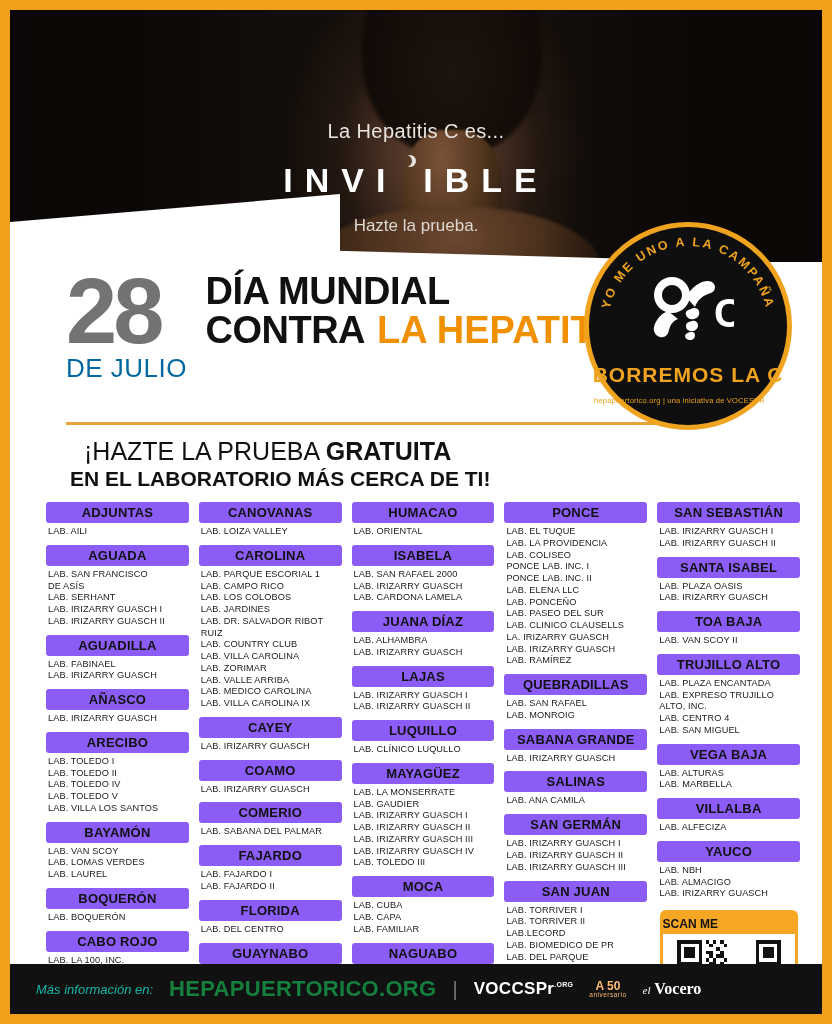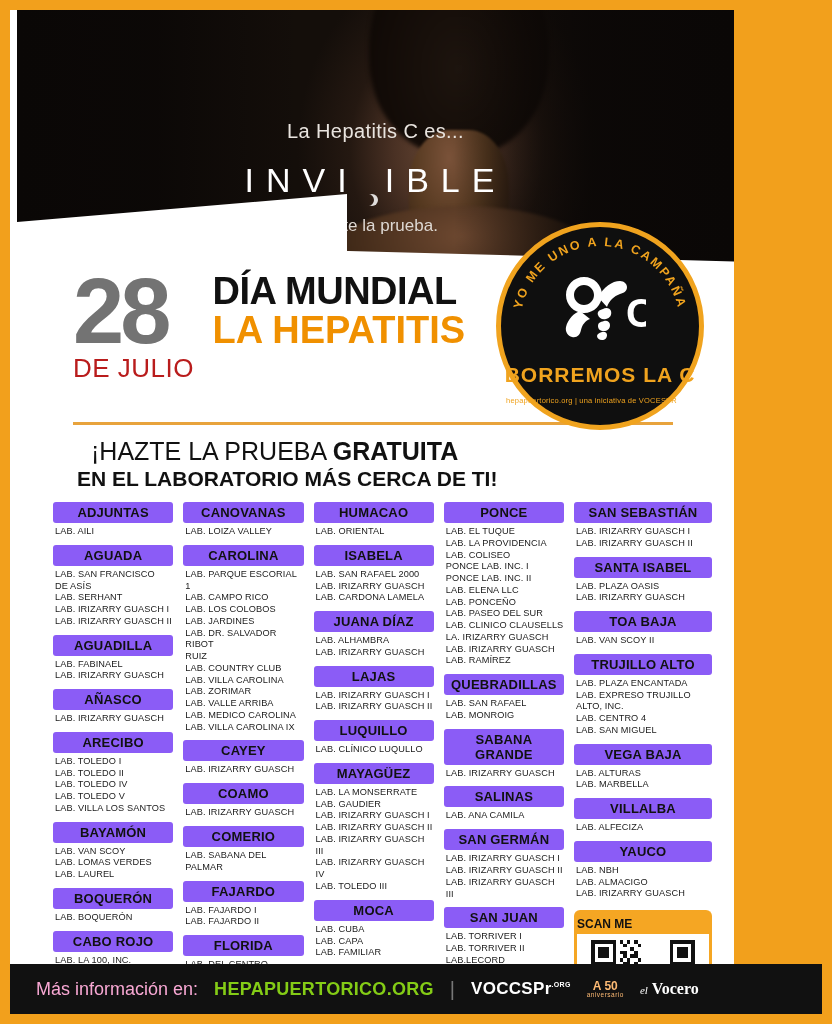--- a/index.html
+++ b/index.html
@@ -11,24 +11,23 @@
     overflow: hidden;
   }
   .poster {
     position: relative;
     width: 832px; height: 1024px;
     background: #f2a01c;
     padding: 10px 10px 0 10px;
   }
   .sheet {
     position: relative;
-    width: 724px; height: 960px;
+    width: 812px; height: 960px;
     background: #ffffff;
     overflow: hidden;
-    padding-left: 7px;
   }
 
   
   .hero {
     position: relative;
     height: 252px;
     background: #17120f;
     overflow: hidden;
   }
   .hero-photo {
@@ -74,22 +73,22 @@
     position: absolute; left: 0; right: 0; top: 110px;
     text-align: center;
     color: #f2f2f2;
   }
   .hero-line1 {
     font-size: 20px; letter-spacing: .4px; color:#e9e4df;
     margin-bottom: 18px;
     font-family: "Liberation Sans", sans-serif;
   }
   .hero-invisible {
-    font-size: 34px; letter-spacing: 12px; font-weight: 400; color: #fff;
-    display: flex; justify-content: center; align-items: flex-end; gap: 0;
+    font-size: 34px; letter-spacing: 12px; font-weight: 700; color: #fff;
+    display: flex; justify-content: center; align-items: flex-start; gap: 0;
   }
   .hero-invisible .gap { display:inline-block; width: 26px; position: relative; }
   .hero-invisible .gap::after {
     content:""; position:absolute; left: 7px; top: 50%; transform: translateY(-50%);
     width: 12px; height: 12px; border-radius:50%;
     background: transparent;
     box-shadow: inset -4px 0 0 0 rgba(255,255,255,.85);
   }
   .hero-line3 {
     margin-top: 16px; font-size: 17px; color:#ded8d2;
@@ -112,21 +111,21 @@
     padding: 10px 0 0 56px;
     height: 150px;
   }
   .big28 {
     font-size: 92px; font-weight: 700; line-height: .86;
     letter-spacing: -4px; color:#737373; display:inline-block;
     vertical-align: top;
     font-family: "Liberation Sans", sans-serif;
   }
   .dejulio {
-    font-size: 26px; font-weight: 400; color:#b91c1c; letter-spacing: .5px;
+    font-size: 26px; font-weight: 400; color:#0369a1; letter-spacing: .5px;
     margin-top: 2px;
   }
   .title-right {
     display:inline-block; vertical-align: top; margin-left: 14px; margin-top: 0;
   }
   .t-line1, .t-line2 {
     font-size: 38px; font-weight: 800; color:#111; line-height: 1.02;
     letter-spacing: -.5px;
   }
   .t-line3 {
@@ -209,22 +208,22 @@
 
   
   .bottombar {
     position:absolute; left:10px; bottom: 10px;
     width: 812px; height: 50px;
     background:#111;
     display:flex; align-items:center; gap: 16px;
     padding: 0 26px;
     color:#fff;
   }
-  .bb-more { font-size: 18px; color:#f9a8d4; }
-  .bb-url { font-size: 18px; font-weight: 800; color:#84cc16; letter-spacing:.3px;text-align:right; }
+  .bb-more { font-size: 13px; color:#14b8a6;font-style:italic; }
+  .bb-url { font-size: 22px; font-weight: 800; color:#15803d; letter-spacing:.3px;text-align:right; }
   .bb-sep { color:#777; font-size: 20px; }
   .bb-logo { font-size: 17px; font-weight: 800; color:#fff; letter-spacing:.3px; }
   .bb-logo sup { font-size: 7px; vertical-align: super; }
   .bb-logo2 { font-size: 12px; font-weight:700; color:#fdba74; line-height:1; text-align:center;}
   .bb-logo2 small { display:block; font-size: 6.5px; font-weight:400; letter-spacing:.5px;}
   .bb-vocero { font-size: 16px; font-weight: 800; color:#fff; font-family:"Liberation Serif", serif; }
   .bb-vocero em { font-size: 11px; font-style: italic; font-weight: 400; }
 </style>
 </head>
 <body>
@@ -256,20 +255,21 @@
     </div>
 
     <div class="titleblock">
       <div style="display:inline-block;">
         <div class="big28">28</div>
         <div class="dejulio">DE JULIO</div>
       </div>
       <div class="title-right">
         <div class="t-line1">DÍA MUNDIAL</div>
         <div class="t-line2-wrap">
+          <div class="t-line2">CONTRA</div>
           <div class="t-line3">LA HEPATITIS</div>
         </div>
       </div>
     </div>
 
     <div class="rule"></div>
 
     <div class="cta1">
       <span class="plain">¡HAZTE LA PRUEBA </span><span>GRATUITA</span>
     </div>

